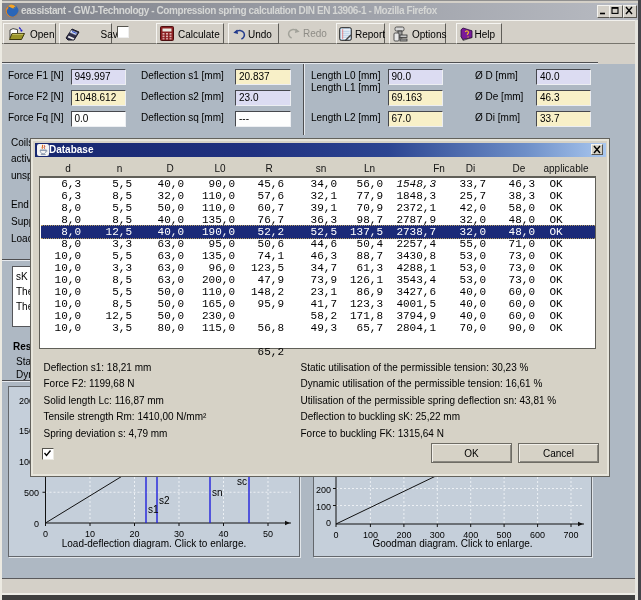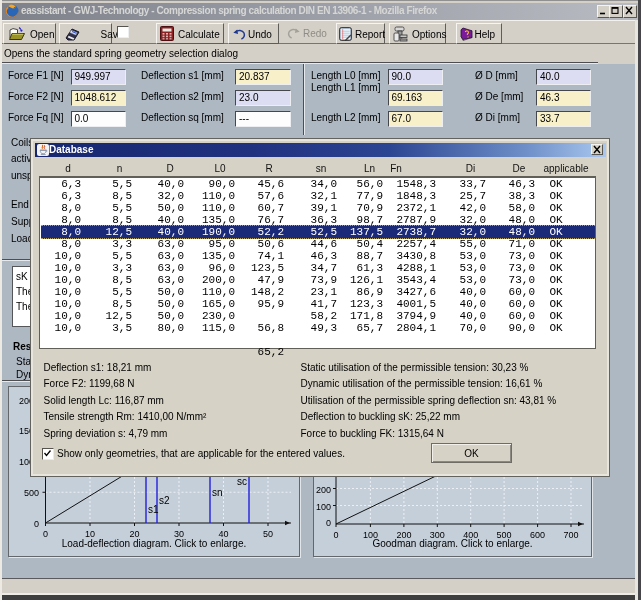--- a/index.html
+++ b/index.html
@@ -162,21 +162,20 @@
       </div>
   <div class="btn" style="left:455.5px;width:46.5px;">
         <span style="left:18px;">Help</span>
         <svg style="position:absolute;left:2px;top:3px;" width="15" height="15" viewBox="0 0 15 15">
           <path d="M2 9.5L3 11.5 4 13.5 13 10.5 11 5.5z" fill="#f0f0ea" stroke="#333" stroke-width=".7"></path>
           <path d="M2 2.8L4 1 13 3.8 13 10.5 4 12.5 2 9.5 2 2.8z" fill="#7a1a9a" stroke="#2a0a3a" stroke-width=".8"></path>
           <path d="M6.3 5a1.6 1.6 0 1 1 2.4 1.8c-.5.4-.4.8-.3 1.2M8.9 9.5l.3 1" stroke="#f0c020" stroke-width="1.1" fill="none"></path>
         </svg>
       </div>
  </div>
- <div class="a" id="hint">Opens the standard spring geometry selection dialog</div>
  <div class="a" id="content"></div>
  <div class="a" id="hr1"></div>
  <div class="a" id="vsep"></div>
 
  <div class="a lab" style="left:8px;top:69.5px;">Force F1 [N]</div>
  <div class="a lab" style="left:8px;top:91px;">Force F2 [N]</div>
  <div class="a lab" style="left:8px;top:112px;">Force Fq [N]</div>
  <div class="a lab" style="left:141px;top:69.5px;">Deflection s1 [mm]</div>
  <div class="a lab" style="left:141px;top:91px;">Deflection s2 [mm]</div>
  <div class="a lab" style="left:141px;top:112px;">Deflection sq [mm]</div>
@@ -306,35 +305,35 @@
   <div class="a" id="dclose"><svg width="10" height="9" viewBox="0 0 10 9">
           <path d="M2 1L8 8M8 1L2 8" stroke="#000" stroke-width="1.4"></path>
         </svg></div>
   <div class="hd" style="left:35px;">d</div>
   <div class="hd" style="left:86.5px;">n</div>
   <div class="hd" style="left:137px;">D</div>
   <div class="hd" style="left:187px;">L0</div>
   <div class="hd" style="left:236px;">R</div>
   <div class="hd" style="left:288px;">sn</div>
   <div class="hd" style="left:336.5px;">Ln</div>
-  <div class="hd" style="left:363px;">Fn</div>
+  <div class="hd" style="left:406px;">Fn</div>
   <div class="hd" style="left:437.5px;">Di</div>
   <div class="hd" style="left:486px;">De</div>
   <div class="hd" style="left:533px;">applicable</div>
   <div class="a" id="tblbox"></div>
   <div id="rows">
 <div class="row" style="top:37px;">
           <i style="right:514px;">6,3</i>
           <i style="right:463px;">5,5</i>
           <i style="right:411px;">40,0</i>
           <i style="right:360px;">90,0</i>
           <i style="right:311px;">45,6</i>
           <i style="right:258px;">34,0</i>
           <i style="right:212px;">56,0</i>
-          <i style="right:159px;">1548,3</i>
+          <i style="right:159px;font-style:italic;">1548,3</i>
           <i style="right:109px;">33,7</i>
           <i style="right:60px;">46,3</i>
           <i style="left:508.5px;">OK</i>
         </div>
 <div class="row" style="top:49px;">
           <i style="right:514px;">6,3</i>
           <i style="right:463px;">8,5</i>
           <i style="right:411px;">32,0</i>
           <i style="right:360px;">110,0</i>
           <i style="right:311px;">57,6</i>
@@ -487,16 +486,16 @@
           <i style="right:109px;">70,0</i>
           <i style="right:60px;">90,0</i>
           <i style="left:508.5px;">OK</i>
         </div>
 </div>
   <div class="sum" style="left:10.5px;top:219px;">Deflection s1: 18,21 mm<br>Force F2: 1199,68 N<br>Solid length Lc: 116,87 mm<br>Tensile strength Rm: 1410,00 N/mm²<br>Spring deviation s: 4,79 mm</div>
   <div class="sum" style="left:267.5px;top:219px;">Static utilisation of the permissible tension: 30,23 %<br>Dynamic utilisation of the permissible tension: 16,61 %<br>Utilisation of the  permissible spring deflection sn: 43,81 %<br>Deflection to buckling sK: 25,22 mm<br>Force to buckling FK: 1315,64 N</div>
   <div class="a" id="cb"><svg width="9" height="9" viewBox="0 0 9 9">
           <path d="M1.5 4L3.5 6.5 7.5 1.5" stroke="#000" stroke-width="1.3" fill="none"></path>
         </svg></div>
-  <div class="a" style="left:24px;top:306.5px;">Show only geometries, that are applicable for the entered values.</div>
   <div class="dbtn" style="left:398px;">OK</div>
+  <div class="dbtn" style="left:485px;">Cancel</div>
  </div>
 </div>
 
 </body></html>

